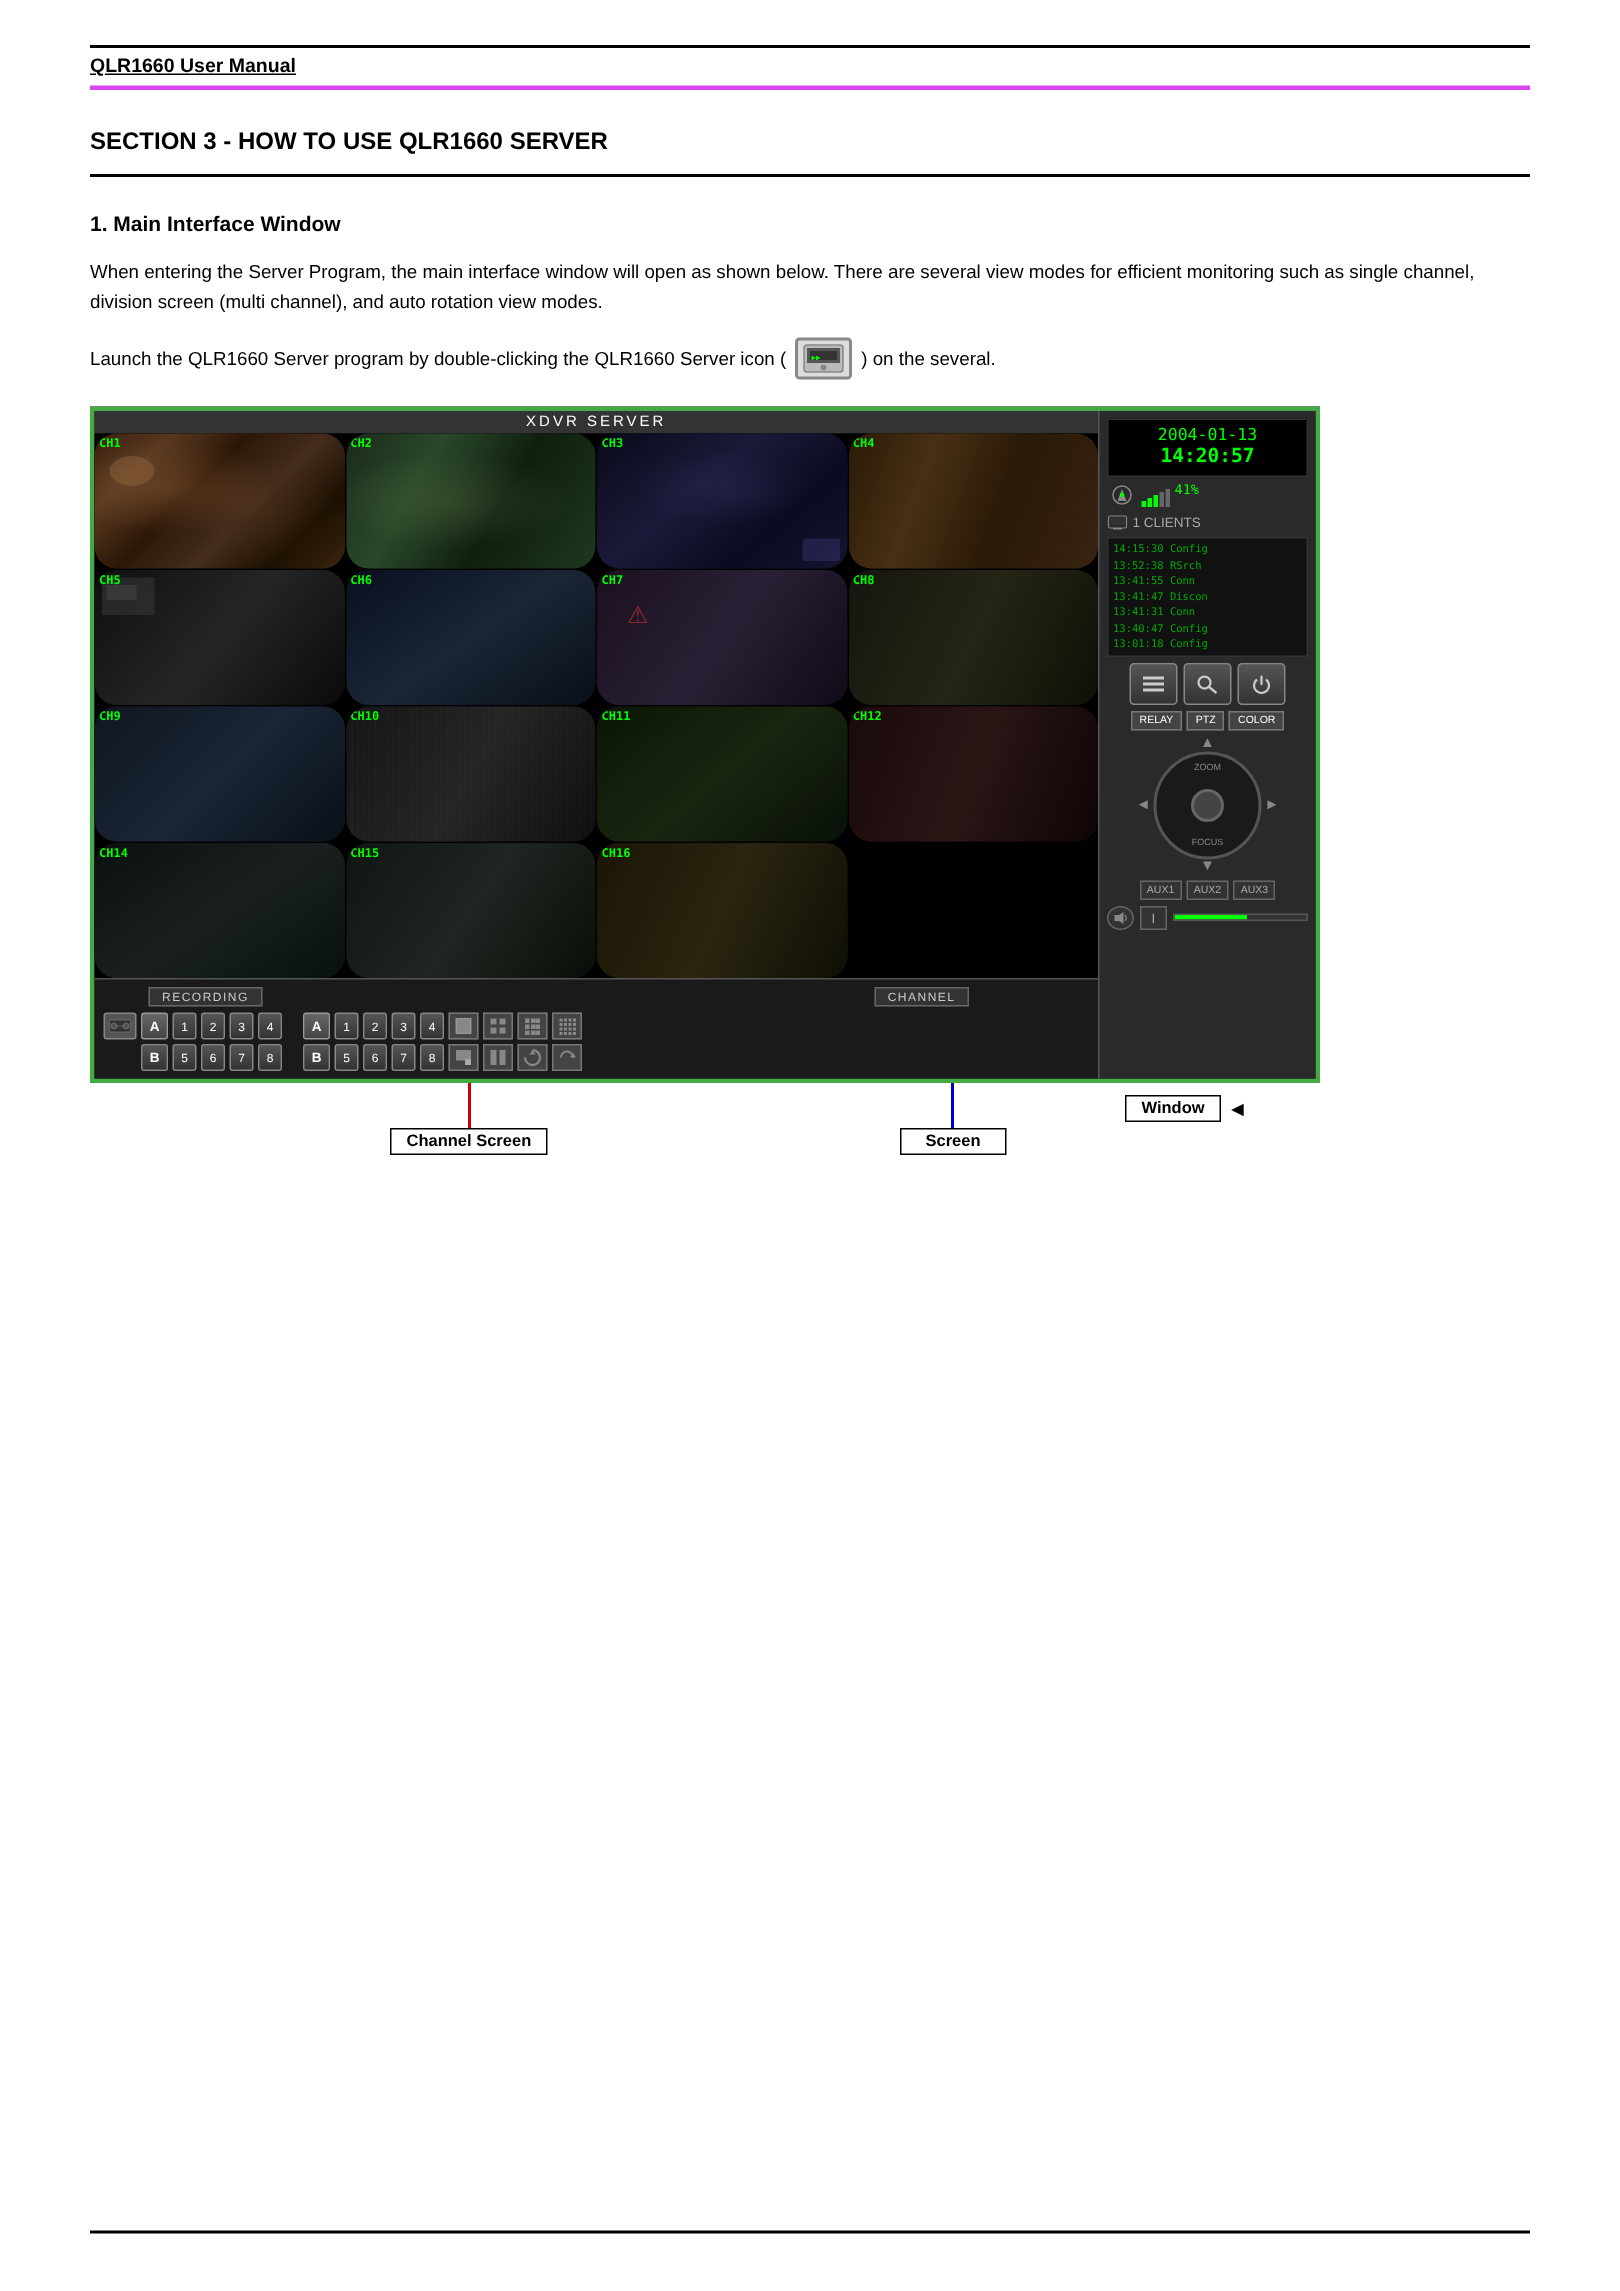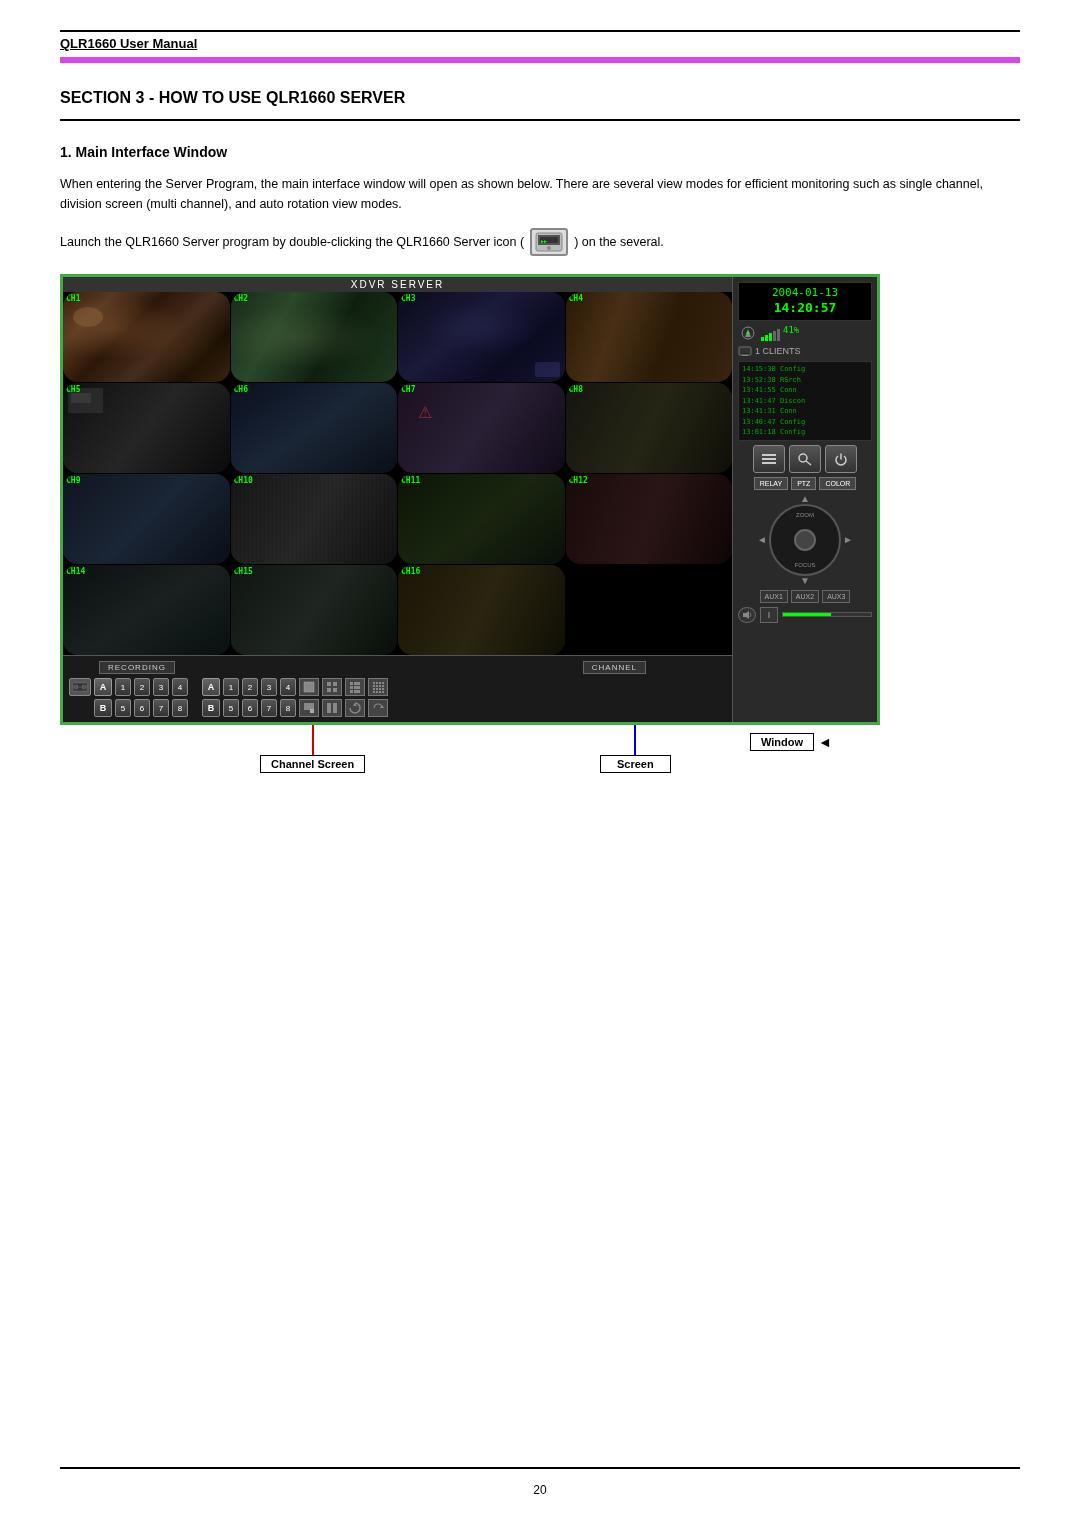--- a/index.html
+++ b/index.html
@@ -161,21 +161,21 @@
       flex-direction: column;
       flex: 1;
     }
 
     
     .manual-header {
       font-weight: bold;
       font-size: 13px;
       text-decoration: underline;
       padding-bottom: 6px;
-      border-bottom: 6px solid #d946ef;
+      border-bottom: 3px solid #d946ef;
       margin-bottom: 8px;
     }
   </style>
 </head>
 <body>
 
 <div class="page-container">
 
   <div class="top-rule"></div>
   <div class="manual-header">QLR1660 User Manual</div>
@@ -534,15 +534,14 @@
         <div style="font-size:14px;">◄</div>
       </div>
 
       <div style="height:50px;"></div>
     </div>
   </div>
 
   <div style="flex:1;min-height:300px;"></div>
 
   <div style="border-top:2px solid #000;margin-top:20px;padding-top:8px;"></div>
-  <div style="text-align:center;font-size:12px;margin-top:6px;">20</div>
 
 </div>
 
 </body></html>

